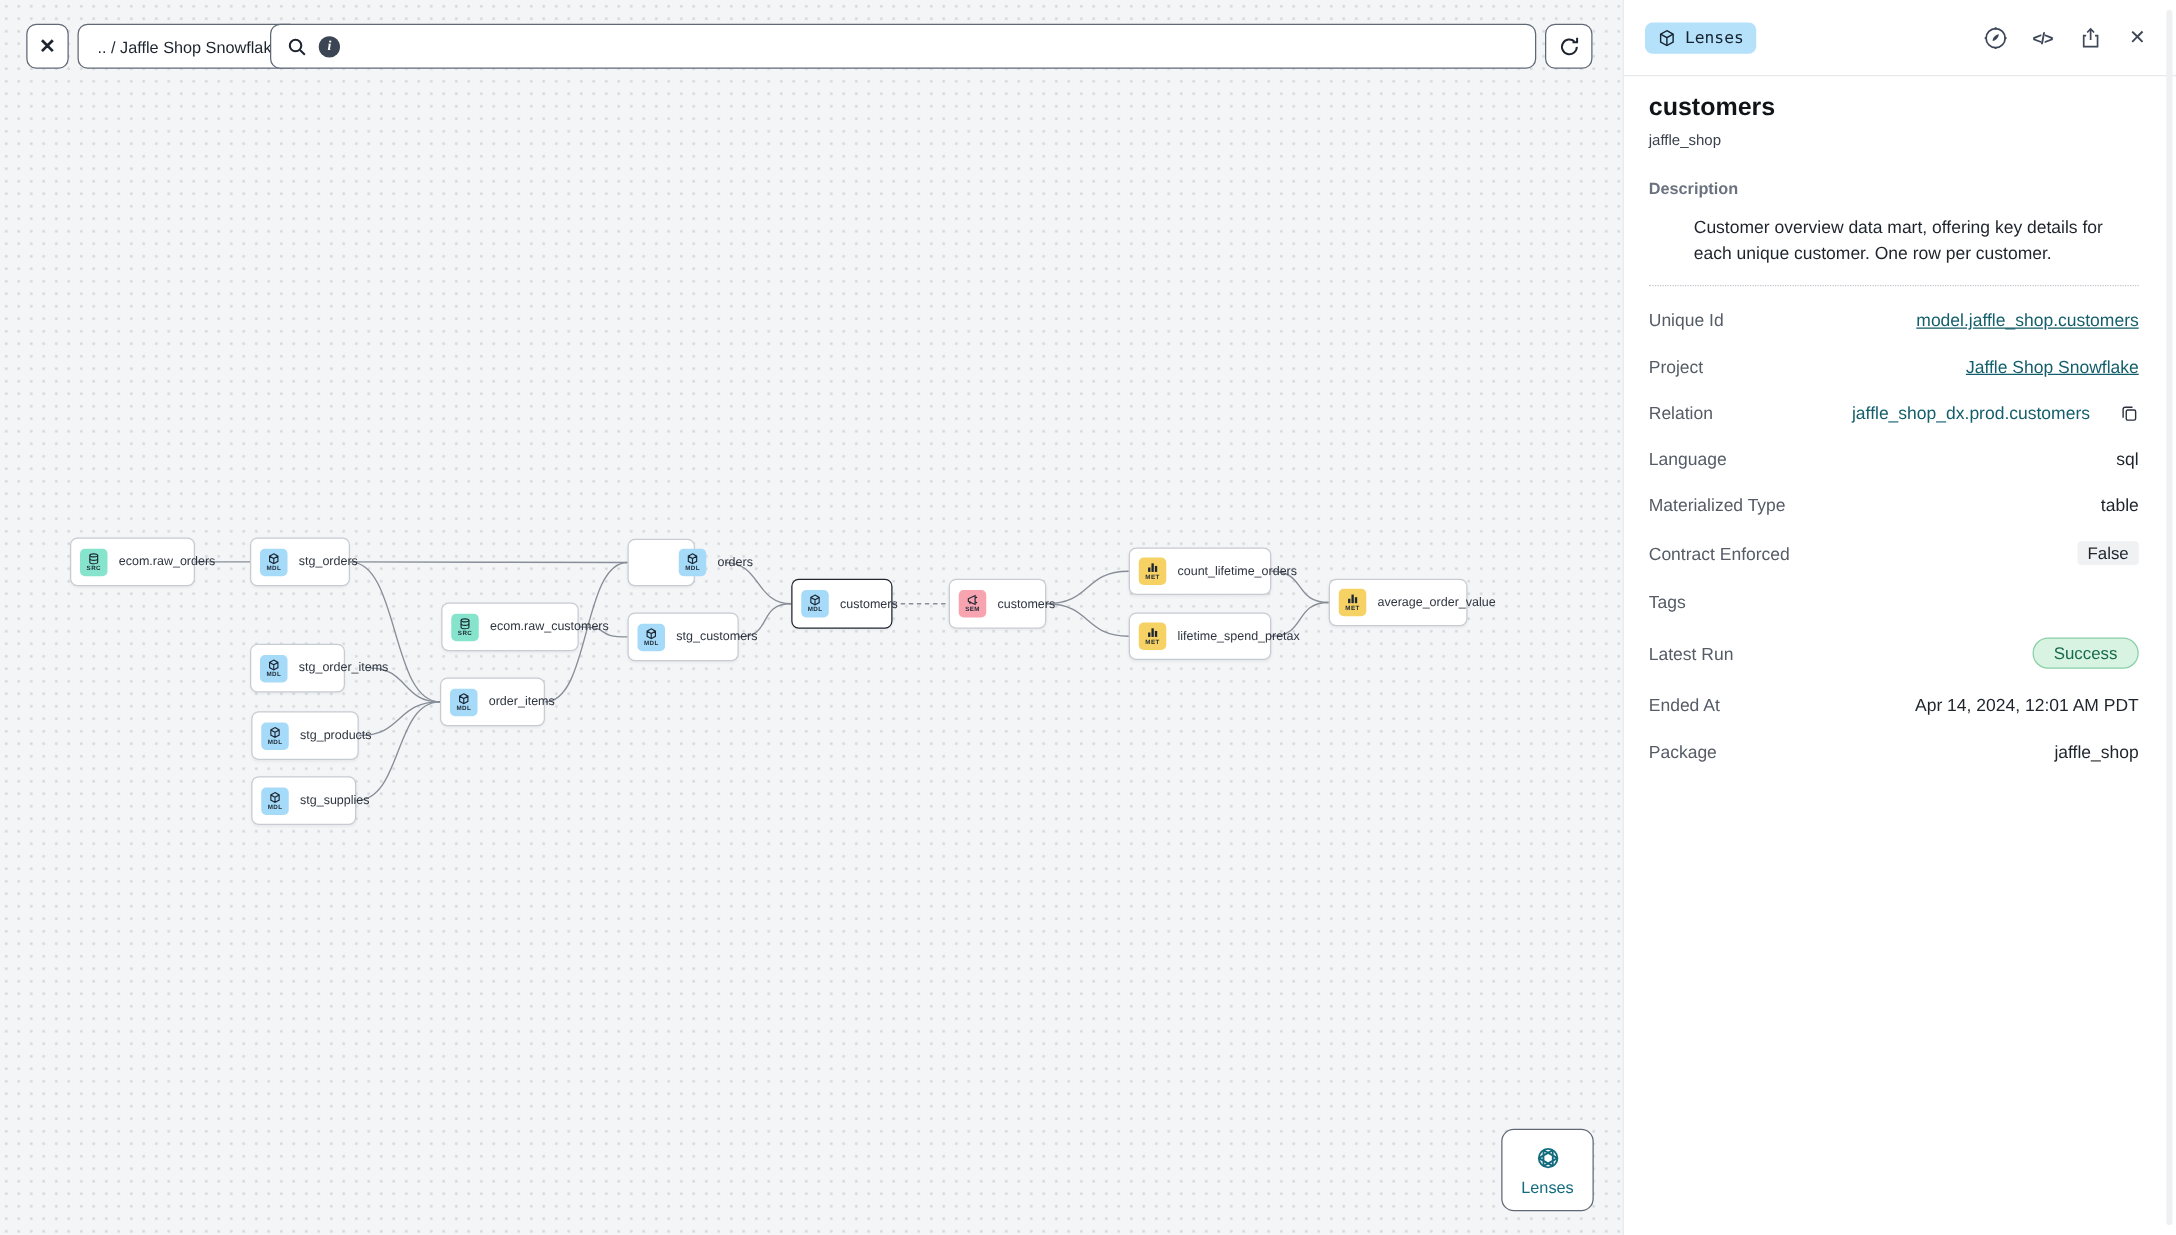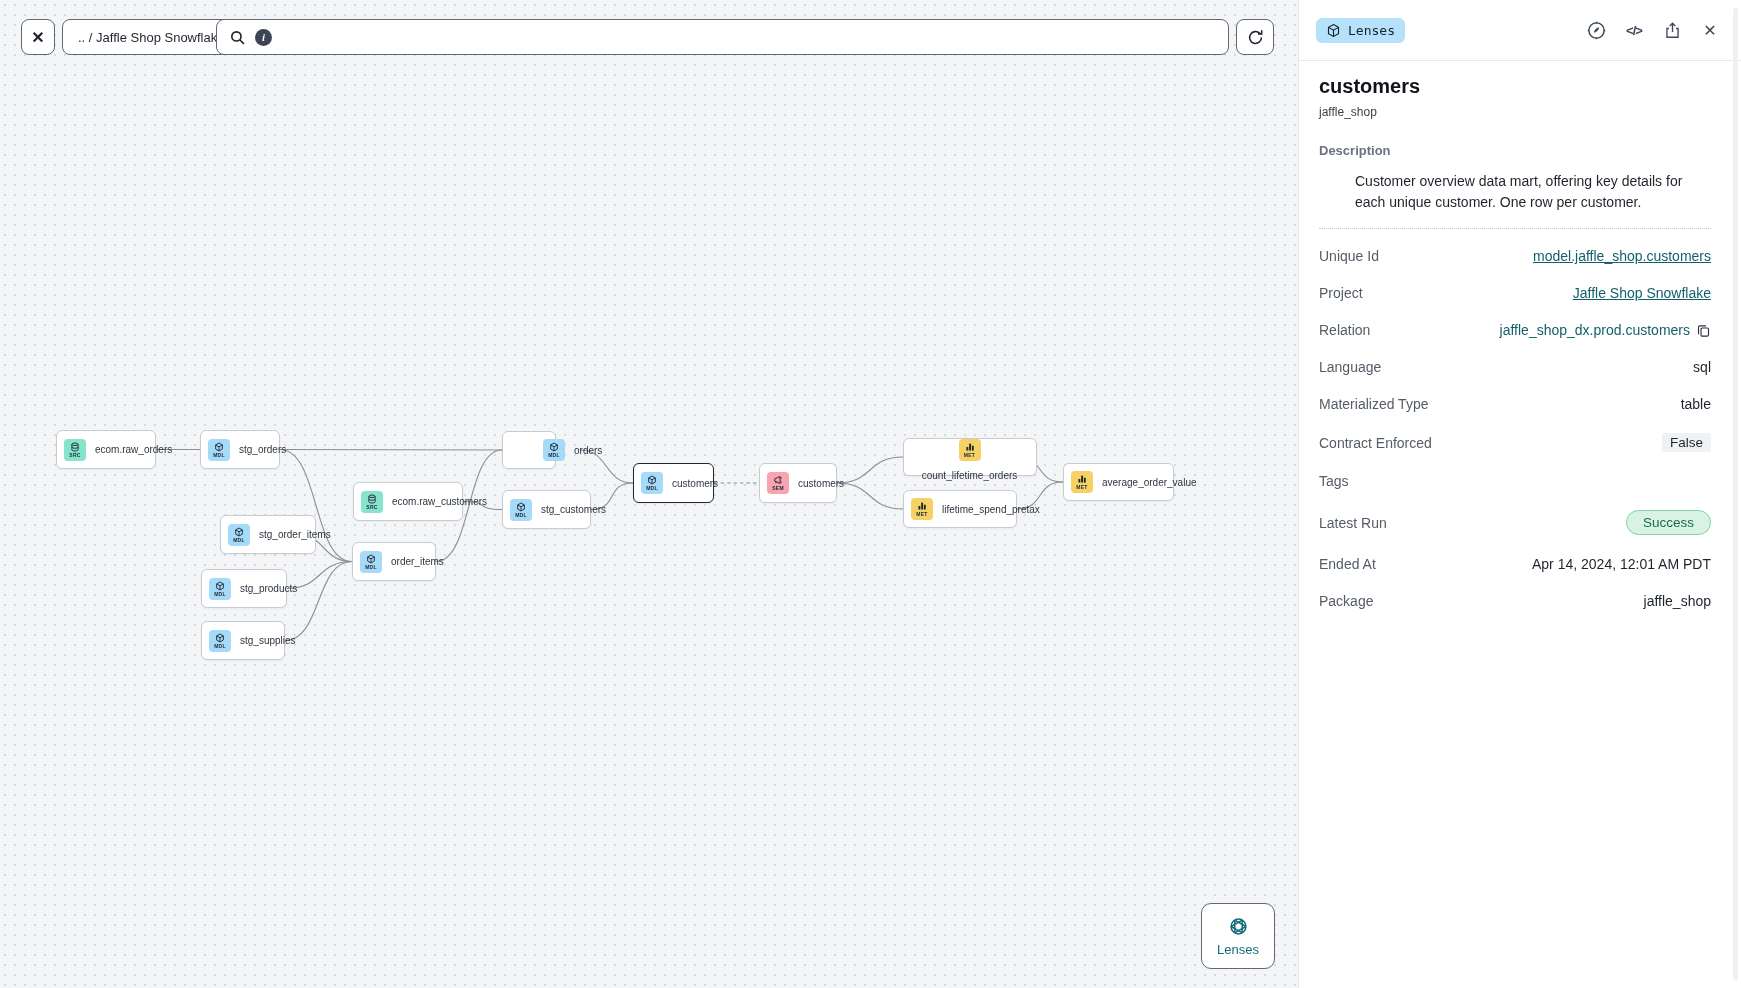--- a/index.html
+++ b/index.html
@@ -72,21 +72,21 @@
   .desc-label { font-size:13px; font-weight:600; color:#6a727e; }
   .desc-text { margin-top:13px; font-size:14px; line-height:21px; color:#1e242c; max-width:392px;margin-left:36px; }
   .dotted-div { border-top:1px dotted #c3c7cd; margin:15px 0 19px 0; }
 
   .field-row { display:flex; align-items:center; justify-content:space-between;
     min-height:15px; margin-bottom:21px; }
   .f-label { font-size:14px; color:#555c66; }
   .f-value { font-size:14px; color:#1e242c; text-align:right; }
   .f-link { color:#135e6b; text-decoration:underline; cursor:pointer; }
   .f-teal { color:#135e6b; cursor:pointer; }
-  .rel-wrap { display:flex; align-items:center; gap:6px; }
+  .rel-wrap { display:flex; align-items:center; gap:24px; }
   .copy-btn { cursor:pointer; display:flex; align-items:center; }
   .chip { background:#eff1f3; border-radius:3px; padding:2px 8px; font-size:13.5px; color:#1e242c;text-align:center; }
   .badge-success { background:#d9f3e2; border:1px solid #87cfa6; border-radius:13px;
     padding:4px 16px; font-size:13.5px; color:#176b4d; cursor:default; }
 
   .scroll-track { position:absolute; right:3px; top:8px; bottom:8px; width:5px;
     background:#eef0f2; border-radius:3px; }
 </style>
 </head>
 <body>
@@ -123,21 +123,21 @@
       </div>
       <div class="gnode" style="left: 200px; top: 430px; width: 80px; height: 39px;">
         <span class="nicon" style="background: rgb(165, 218, 248);">
           <svg width="10" height="10" viewBox="0 0 24 24" fill="none" stroke="#1d2734" stroke-width="2.2">
             <path d="M12 2.5 L20 7 V17 L12 21.5 L4 17 V7 Z M4 7 L12 11.5 L20 7 M12 11.5 V21.5"></path>
           </svg>
           <span class="ntype">MDL</span>
         </span>
         <span class="nlabel">stg_orders</span>
       </div>
-      <div class="gnode" style="left: 200px; top: 515px; width: 96px; height: 39px; margin-left: 20px;">
+      <div class="gnode" style="left: 200px; top: 515px; width: 76px; height: 39px;">
         <span class="nicon" style="background: rgb(165, 218, 248);">
           <svg width="10" height="10" viewBox="0 0 24 24" fill="none" stroke="#1d2734" stroke-width="2.2">
             <path d="M12 2.5 L20 7 V17 L12 21.5 L4 17 V7 Z M4 7 L12 11.5 L20 7 M12 11.5 V21.5"></path>
           </svg>
           <span class="ntype">MDL</span>
         </span>
         <span class="nlabel">stg_order_items</span>
       </div>
       <div class="gnode" style="left: 201px; top: 569px; width: 86px; height: 39px;">
         <span class="nicon" style="background: rgb(165, 218, 248);">
@@ -208,21 +208,21 @@
         <span class="nicon" style="background: rgb(247, 163, 176);">
           <svg width="10" height="10" viewBox="0 0 24 24" fill="none" stroke="#1d2734" stroke-width="2.2">
             <path d="M4 9.5 L17 3.5 V20.5 L4 14.5 Z"></path>
             <path d="M17 8 L21 6.5 M17 16 L21 17.5"></path>
             <path d="M7 15 V19.5"></path>
           </svg>
           <span class="ntype">SEM</span>
         </span>
         <span class="nlabel">customers</span>
       </div>
-      <div class="gnode" style="left: 903px; top: 438px; width: 134px; height: 38px; flex-direction: column;">
+      <div class="gnode" style="left: 903px; top: 438px; width: 114px; height: 38px;">
         <span class="nicon" style="background: rgb(246, 210, 100);">
           <svg width="10" height="10" viewBox="0 0 24 24" fill="#1d2734">
             <rect x="3.5" y="12" width="4.5" height="8.5"></rect>
             <rect x="10" y="4" width="4.5" height="16.5"></rect>
             <rect x="16.5" y="9" width="4.5" height="11.5"></rect>
           </svg>
           <span class="ntype">MET</span>
         </span>
         <span class="nlabel">count_lifetime_orders</span>
       </div>

